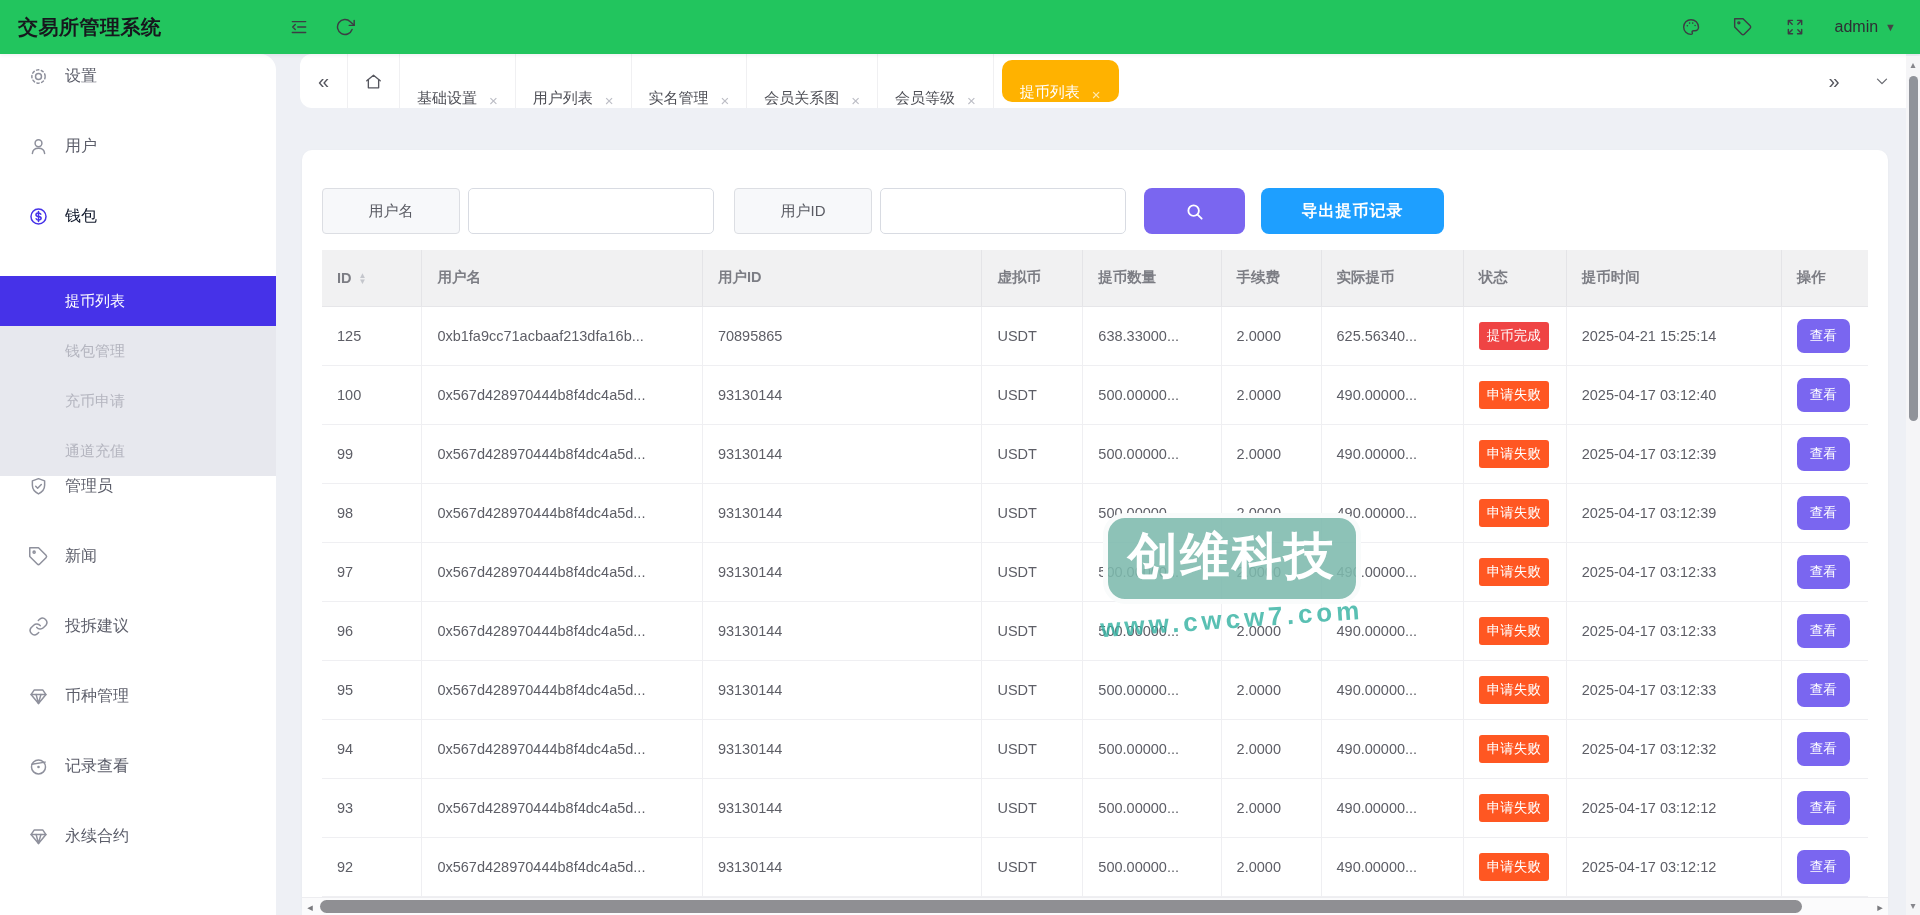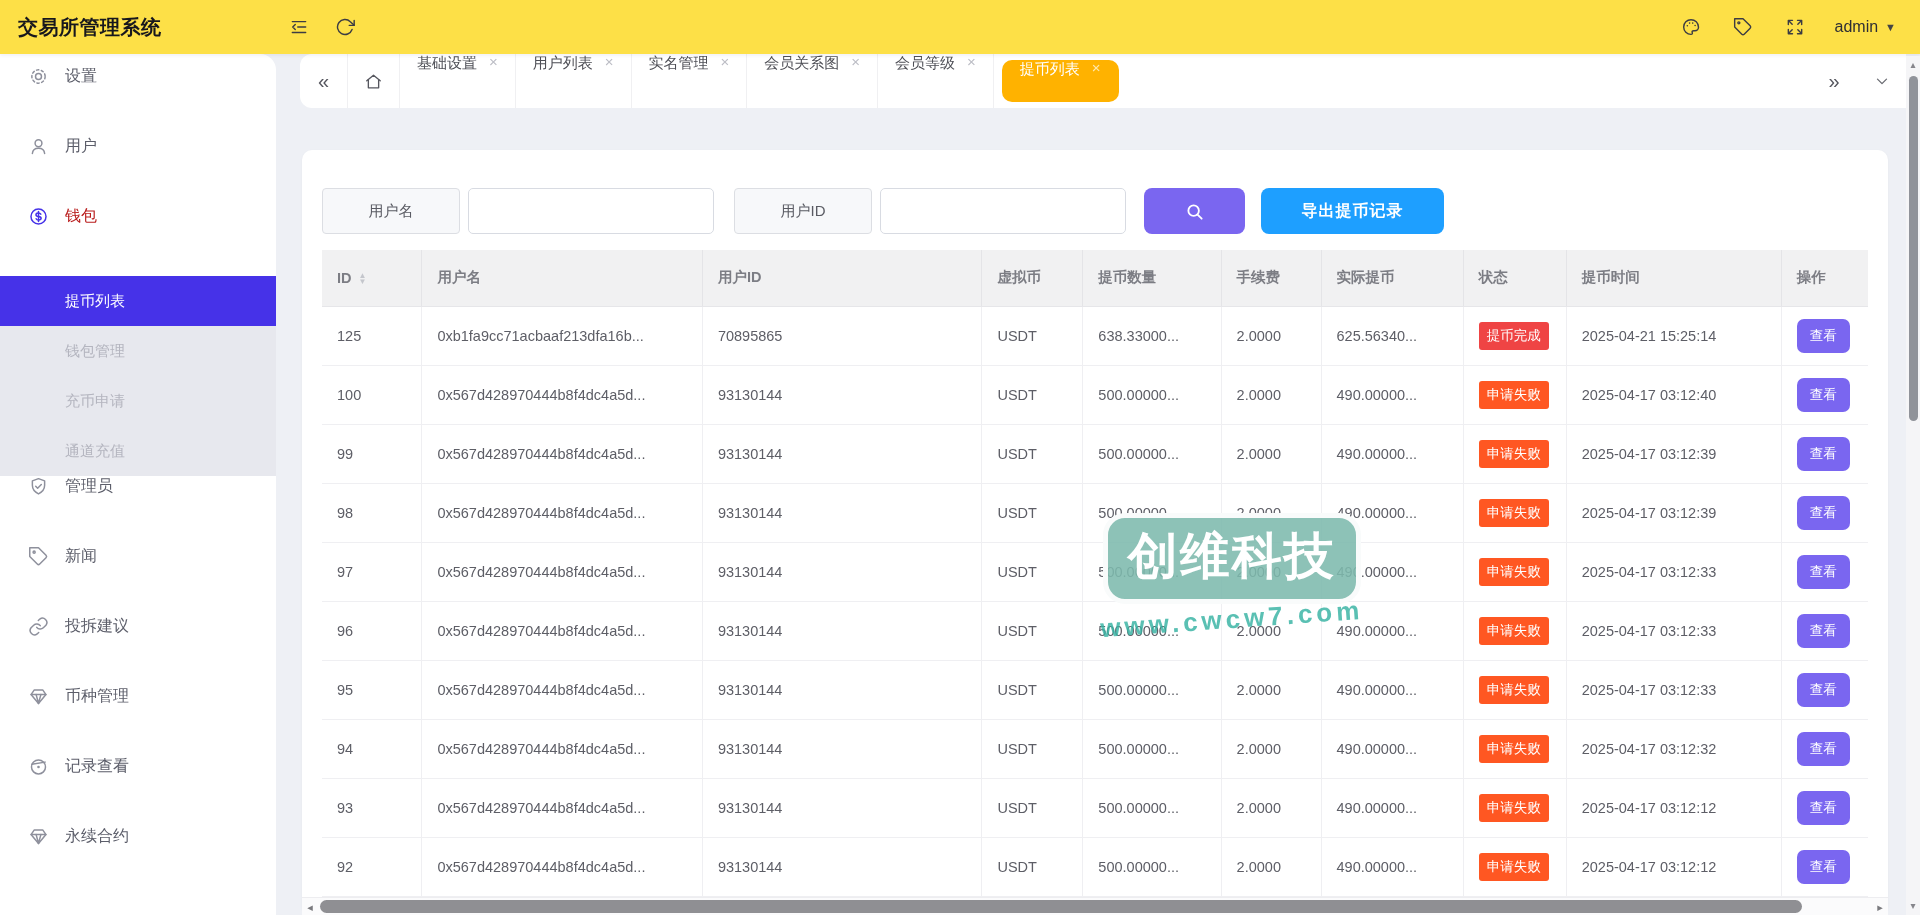--- a/index.html
+++ b/index.html
@@ -1,50 +1,50 @@
 <!DOCTYPE html>
 <html><head>
 <meta charset="utf-8">
 <style>
   *{margin:0;padding:0;box-sizing:border-box}
   html,body{width:1920px;height:915px;overflow:hidden}
   body{font-family:"Liberation Sans","DejaVu Sans",sans-serif;background:#eef0f5;color:#333;position:relative}
   .icon{fill:none;stroke:currentColor;stroke-width:1.7;stroke-linecap:round;stroke-linejoin:round}
 
   
-  .header{height:54px;background:#fde047;display:flex;align-items:center;position:relative;z-index:6;box-shadow:0 1px 4px rgba(20,30,60,.08)}
+  .header{height:54px;background:#22c55e;display:flex;align-items:center;position:relative;z-index:6;box-shadow:0 1px 4px rgba(20,30,60,.08)}
   .brand{width:276px;padding-left:18px;font-size:20px;font-weight:bold;color:#17171d;letter-spacing:.5px;white-space:nowrap}
   .hicon{width:46px;height:54px;display:flex;align-items:center;justify-content:center;color:#3c3c43;cursor:pointer}
   .hicon svg{width:20px;height:20px}
   .hright{margin-left:auto;display:flex;align-items:center;padding-right:24px;gap:28px}
   .hright .hicon{width:24px}
   .usermenu{display:flex;align-items:center;gap:7px;font-size:16px;color:#2e2e34;cursor:pointer}
   .usermenu .caret{font-size:11px;color:#444}
 
   
   .main{display:flex;height:861px}
   .sidebar{width:276px;background:#fff;flex:none;border-radius:0 16px 0 0;padding-top:12px;overflow:hidden}
   .side-item{height:70px;display:flex;padding-left:28px;gap:16px;font-size:16px;color:#5c5e6a;cursor:pointer}
   .side-item svg{width:21px;height:21px;color:#8e909c;flex:none}
-  .side-item.active{color:#b91c1c}
+  .side-item.active{color:#0f172a}
   .side-item.active svg{color:#4632e8}
   .submenu{background:#e7e8ee}
   .sub-item{height:50px;display:flex;align-items:center;padding-left:65px;font-size:15px;color:#b4b5bf;cursor:pointer}
   .sub-item.active{background:#4632e8;color:#fff}
 
   .content{flex:1;display:flex;flex-direction:column;min-width:0}
 
   
   .tabbar{height:54px;background:#fff;margin-left:24px;margin-right:14px;border-radius:12px 0 0 12px;display:flex;align-items:center}
   .tab-ctrl{width:48px;height:100%;display:flex;align-items:center;justify-content:center;color:#55565e;font-size:20px;cursor:pointer;border-right:1px solid #f0f0f2}
   .tab-ctrl svg{width:18px;height:18px;color:#6a6b72}
   .tab-ctrl.noline{border-right:none}
   .tab-home{width:52px;height:100%;display:flex;align-items:center;justify-content:center;border-right:1px solid #f0f0f2;cursor:pointer;color:#55565e}
   .tab-home svg{width:19px;height:19px}
-  .tab{display:flex;align-items:flex-start;height:100%;padding:0 17px;font-size:15px;color:#4e4f56;border-right:1px solid #f0f0f2;cursor:pointer;white-space:nowrap}
+  .tab{display:flex;align-items:flex-end;height:100%;padding:0 17px;font-size:15px;color:#4e4f56;border-right:1px solid #f0f0f2;cursor:pointer;white-space:nowrap}
   .tab-label{pointer-events:none}
   .tab-close{margin-left:12px;color:#bcbdc5;font-size:15px;line-height:1}
   .tab.active{background:#ffb200;color:#fff;height:42px;align-self:center;border-radius:10px;border-right:none;margin:0 8px;padding:0 18px}
   .tab.active .tab-close{color:#ffe9b0}
   .tab-spacer{flex:1}
 
   
   .page{position:relative;flex:1;padding:42px 32px 0 26px;min-height:0}
   .card{background:#fff;border-radius:10px;padding:38px 20px 0 20px;height:100%;box-shadow:0 1px 3px rgba(0,0,0,.04);overflow:hidden}
 

